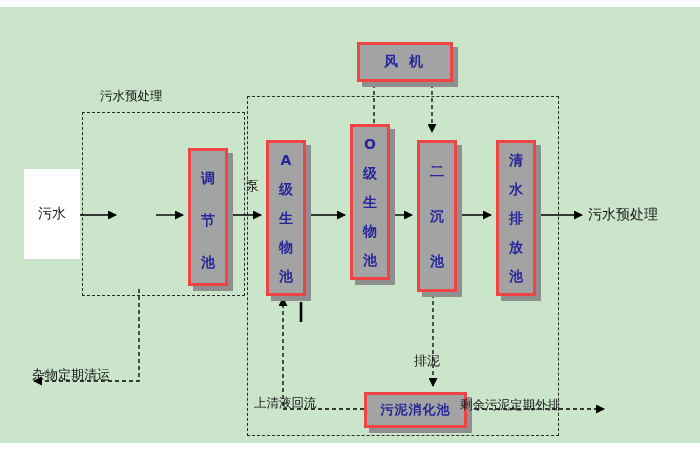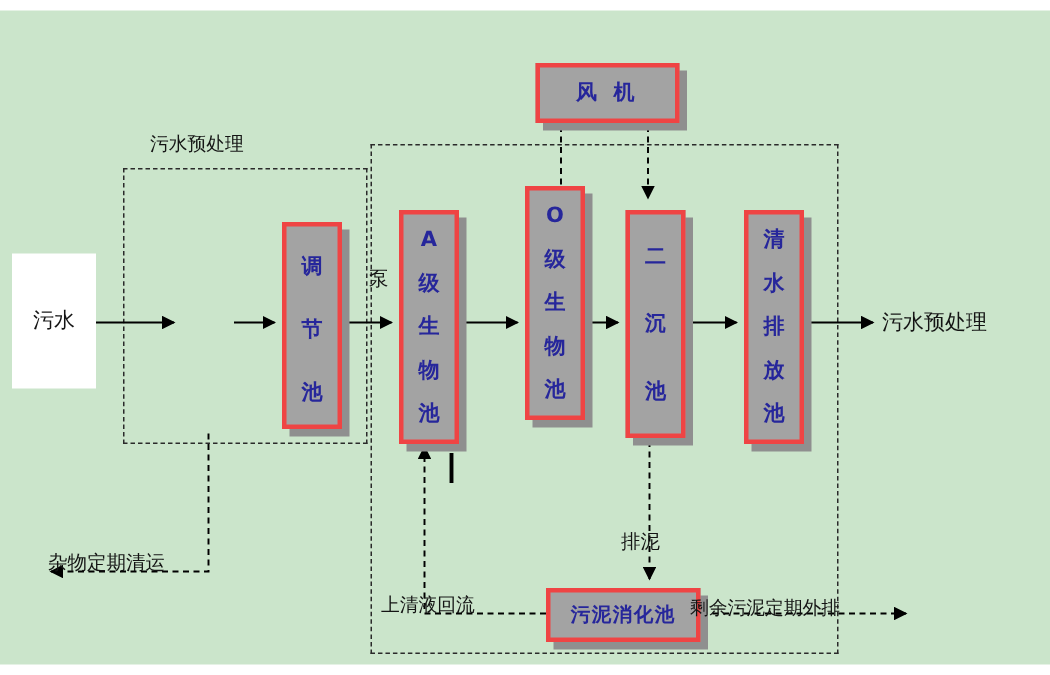--- a/index.html
+++ b/index.html
@@ -92,21 +92,21 @@
     <g stroke="#000" stroke-width="1.3" fill="none" stroke-dasharray="4 3">
       <line x1="374" y1="77" x2="374" y2="132" marker-end="url(#arr)"></line>
       <line x1="432" y1="77" x2="432" y2="132" marker-end="url(#arr)"></line>
       <line x1="433" y1="287" x2="433" y2="386" marker-end="url(#arr)"></line>
       <polyline points="364,409 283,409 283,298" marker-end="url(#arr)"></polyline>
       <line x1="461" y1="409" x2="604" y2="409" marker-end="url(#arr)"></line>
       <polyline points="139,289 139,381 34,381" marker-end="url(#arr)"></polyline>
     </g>
   </svg>
 
-  <div class="plain-box" style="left:8px;top:169px;width:56px;height:90px;">
+  <div class="plain-box" style="left:24px;top:169px;width:56px;height:90px;">
     <span class="src-text">污水</span>
   </div>
 
   <div class="box" style="left:188px;top:148px;width:34px;height:132px;align-items:flex-end;">
     <span class="vtext lh-med">调节池</span>
   </div>
 
   <div class="box" style="left:357px;top:42px;width:90px;height:34px;">
     <span class="htext">风 机</span>
   </div>

